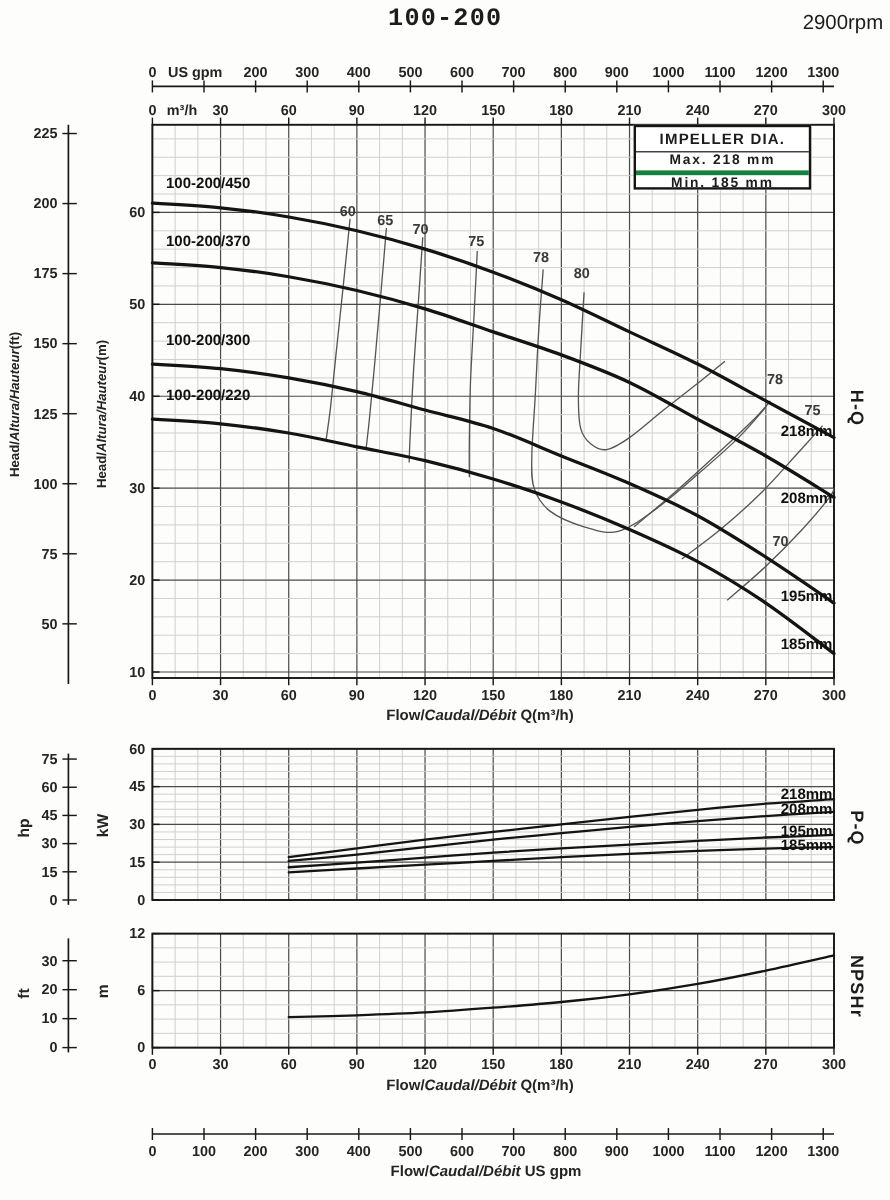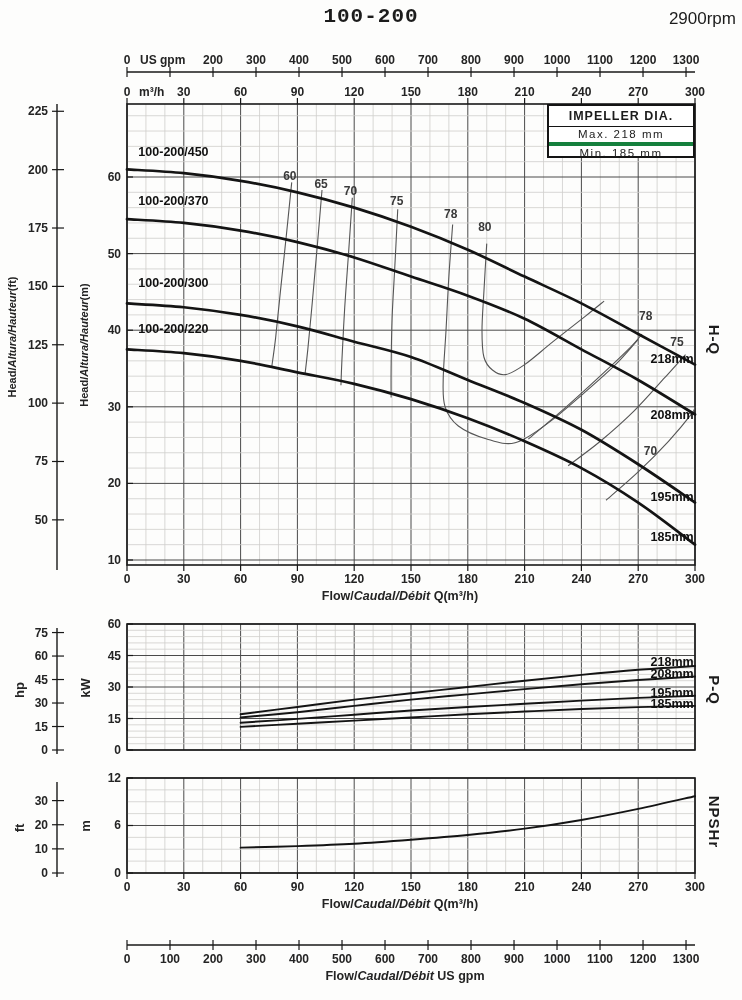--- a/index.html
+++ b/index.html
@@ -2,25 +2,25 @@
 <html><head>
 <meta charset="utf-8">
 <style>
   html,body{margin:0;padding:0;background:#ffffff;}
   #page{position:relative;width:742px;height:1000px;background:#fdfdfc;overflow:hidden;
         font-family:"Liberation Sans",sans-serif;color:#1c1c1c;}
   #chart-svg{position:absolute;left:0;top:0;z-index:1;}
   .page-title{position:absolute;left:0;right:0;top:5px;text-align:center;
               font-size:21px;font-weight:700;letter-spacing:1px;z-index:2;font-family:Liberation Mono, monospace;}
   .rpm{position:absolute;right:6px;top:9px;font-size:17px;font-weight:400;z-index:2;}
-  .imp-box{position:absolute;left:547px;top:104px;width:148px;height:54px;background:#fff;
+  .imp-box{position:absolute;left:528px;top:104px;width:148px;height:54px;background:#fff;
            border:2px solid #141414;z-index:3;box-sizing:border-box;}
   .imp-title{height:20px;line-height:20px;text-align:center;font-size:12.5px;font-weight:700;
              letter-spacing:1px;border-bottom:1.5px solid #141414;}
-  .imp-row{height:15px;line-height:15px;text-align:center;font-size:11.5px;font-weight:400;
+  .imp-row{height:15px;line-height:15px;text-align:center;font-size:11.5px;font-weight:700;
            letter-spacing:1.5px;}
   .imp-row + .imp-row{border-top:4px solid #15803d;}
   .side-label{position:absolute;z-index:2;white-space:nowrap;font-size:15px;font-weight:600;
               letter-spacing:1px;transform:translate(-50%,-50%) rotate(90deg);}
   
   .tl{font:700 12px "Liberation Sans",sans-serif;fill:#242424;}
   .ul{font:700 12px "Liberation Sans",sans-serif;fill:#242424;}
   .sl{font:700 12.5px "Liberation Sans",sans-serif;fill:#101010;}
   .ml{font:700 12.5px "Liberation Sans",sans-serif;fill:#101010;}
   .el{font:600 12px "Liberation Sans",sans-serif;fill:#3a3a3a;}

